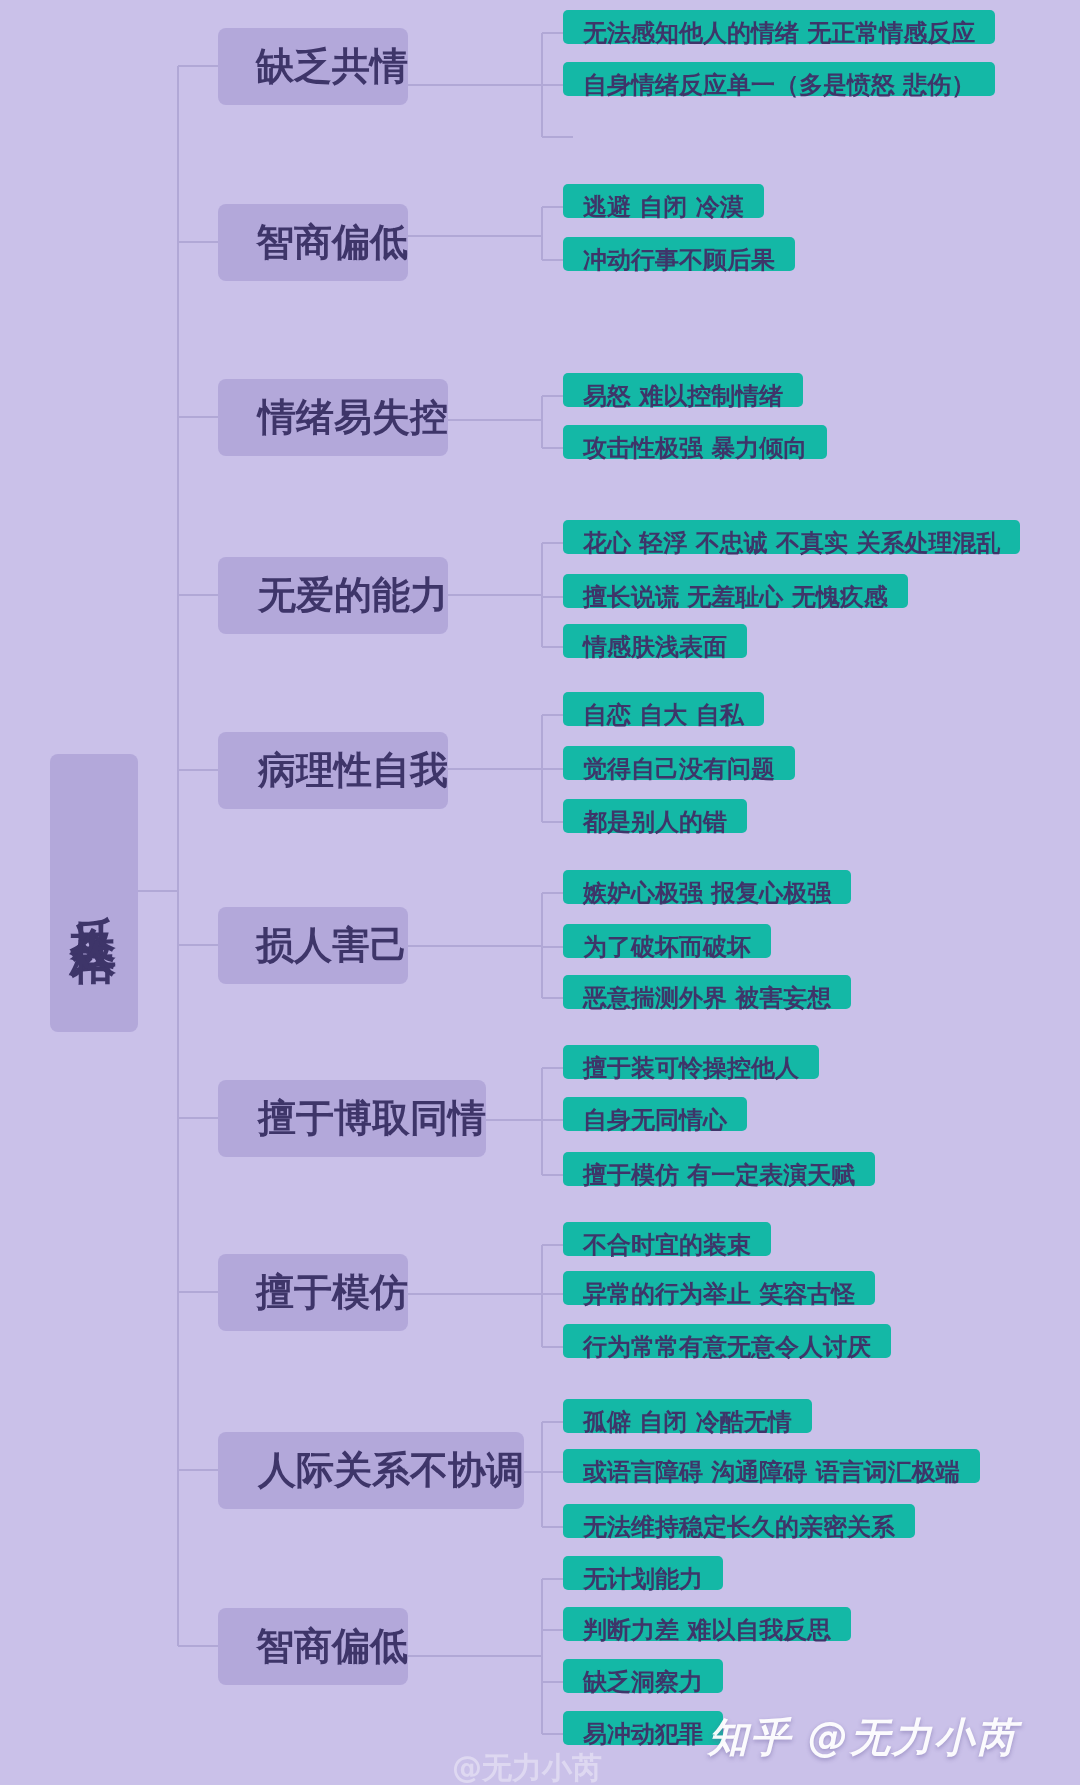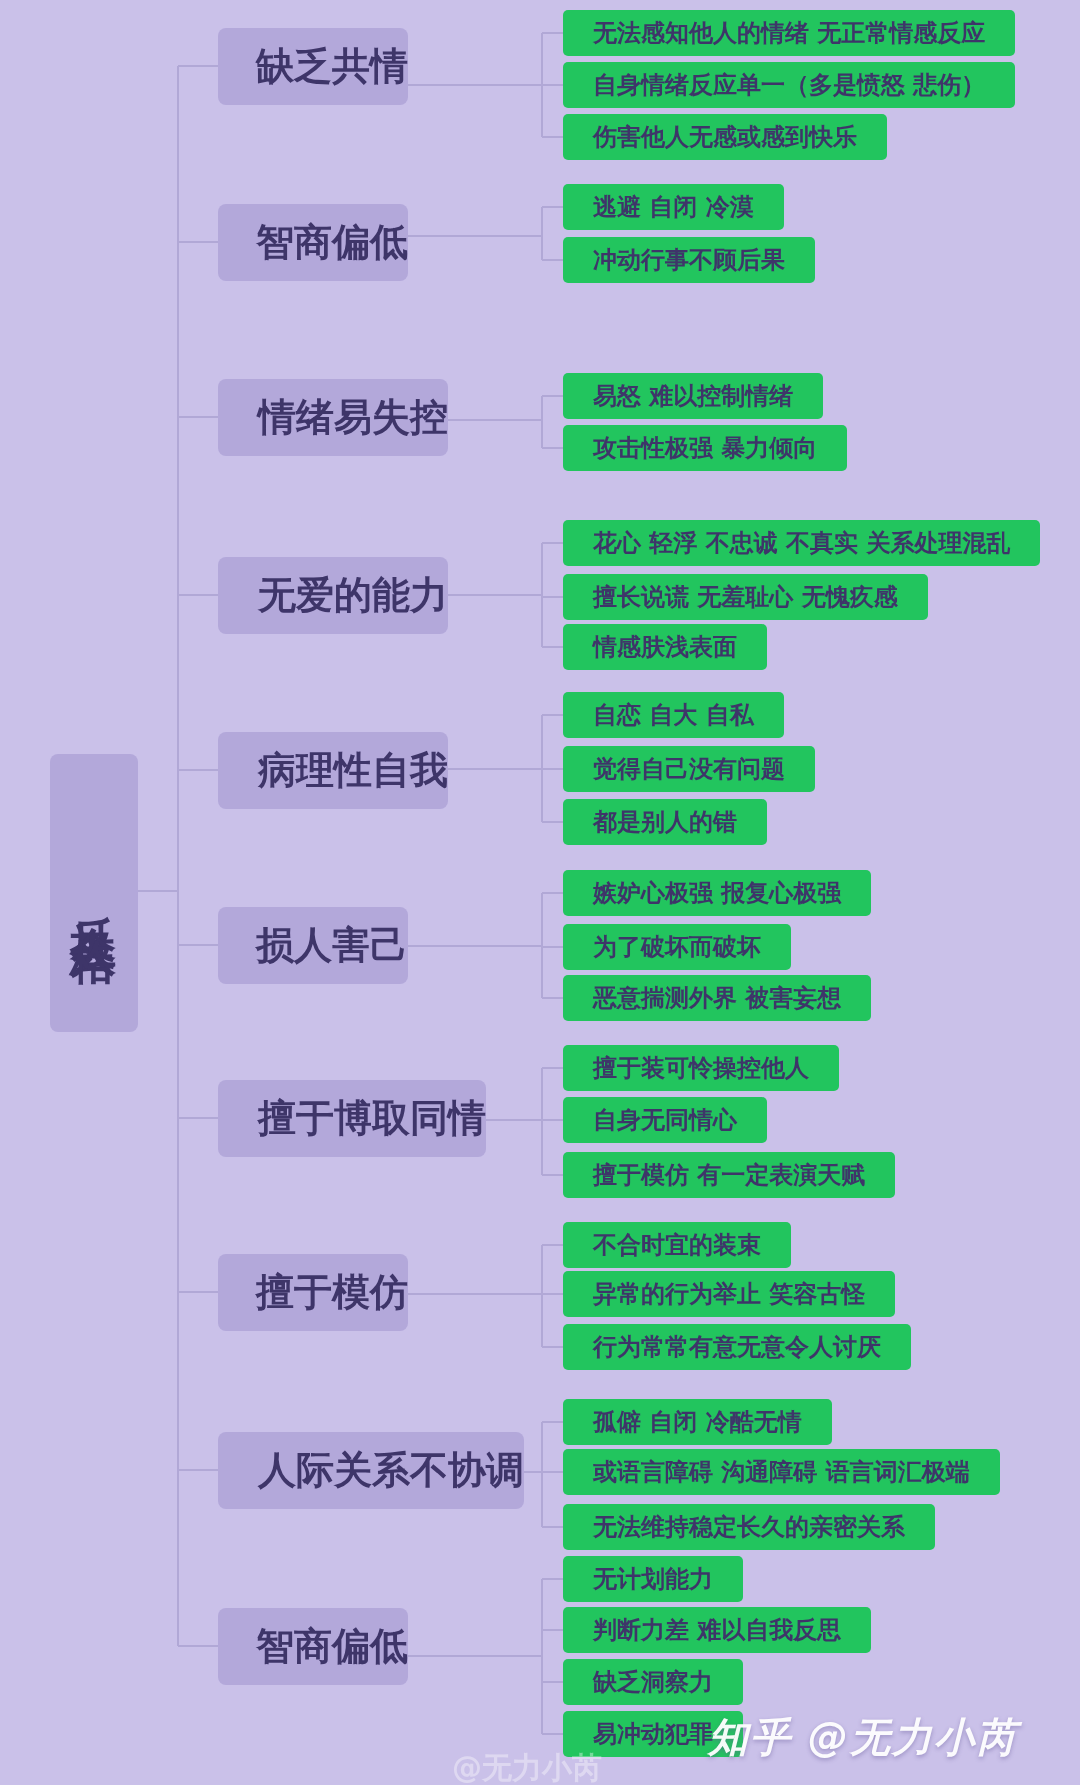--- a/index.html
+++ b/index.html
@@ -18,23 +18,23 @@
     font-size:46px;letter-spacing:6px;
     writing-mode:vertical-rl;text-orientation:upright;
     display:flex;align-items:center;justify-content:center;
   }
   .cat{
     left:218px;height:77px;line-height:77px;
     background:#b3a8da;border-radius:8px;
     font-size:38px;text-align:right;white-space:nowrap;
   }
   .leaf{
-    left:563px;height:46px;line-height:46px;
-    background:#22c55e;border-radius:5px;
-    font-size:24px;padding:0 30px;white-space:nowrap;
+    left:563px;height:34px;line-height:46px;
+    background:#14b8a6;border-radius:5px;
+    font-size:24px;padding:0 20px;white-space:nowrap;
   }
   .wm-zhihu{
     position:absolute;right:62px;top:1710px;z-index:2;
     font-size:40px;font-weight:600;letter-spacing:2px;
     color:rgba(255,255,255,0.95);
     text-shadow:0 2px 4px rgba(99,87,150,0.45);
     white-space:nowrap;
     font-style:italic;
   }
   .wm-corner{
@@ -72,21 +72,20 @@
   <div class="node cat" style="top:557px;width:230px">无爱的能力</div>
   <div class="node cat" style="top:732px;width:230px">病理性自我</div>
   <div class="node cat" style="top:907px;width:190px">损人害己</div>
   <div class="node cat" style="top:1080px;width:268px">擅于博取同情</div>
   <div class="node cat" style="top:1254px;width:190px">擅于模仿</div>
   <div class="node cat" style="top:1608px;width:190px">智商偏低</div>
   <div class="node cat" style="top:1432px;width:306px">人际关系不协调</div>
 
   <div class="node leaf" style="top:10px">无法感知他人的情绪 无正常情感反应</div>
   <div class="node leaf" style="top:62px">自身情绪反应单一（多是愤怒 悲伤）</div>
-  <div class="node leaf" style="top:114px">伤害他人无感或感到快乐</div>
 
   <div class="node leaf" style="top:184px">逃避 自闭 冷漠</div>
   <div class="node leaf" style="top:237px">冲动行事不顾后果</div>
 
   <div class="node leaf" style="top:373px">易怒 难以控制情绪</div>
   <div class="node leaf" style="top:425px">攻击性极强 暴力倾向</div>
 
   <div class="node leaf" style="top:520px">花心 轻浮 不忠诚 不真实 关系处理混乱</div>
   <div class="node leaf" style="top:574px">擅长说谎 无羞耻心 无愧疚感</div>
   <div class="node leaf" style="top:624px">情感肤浅表面</div>

